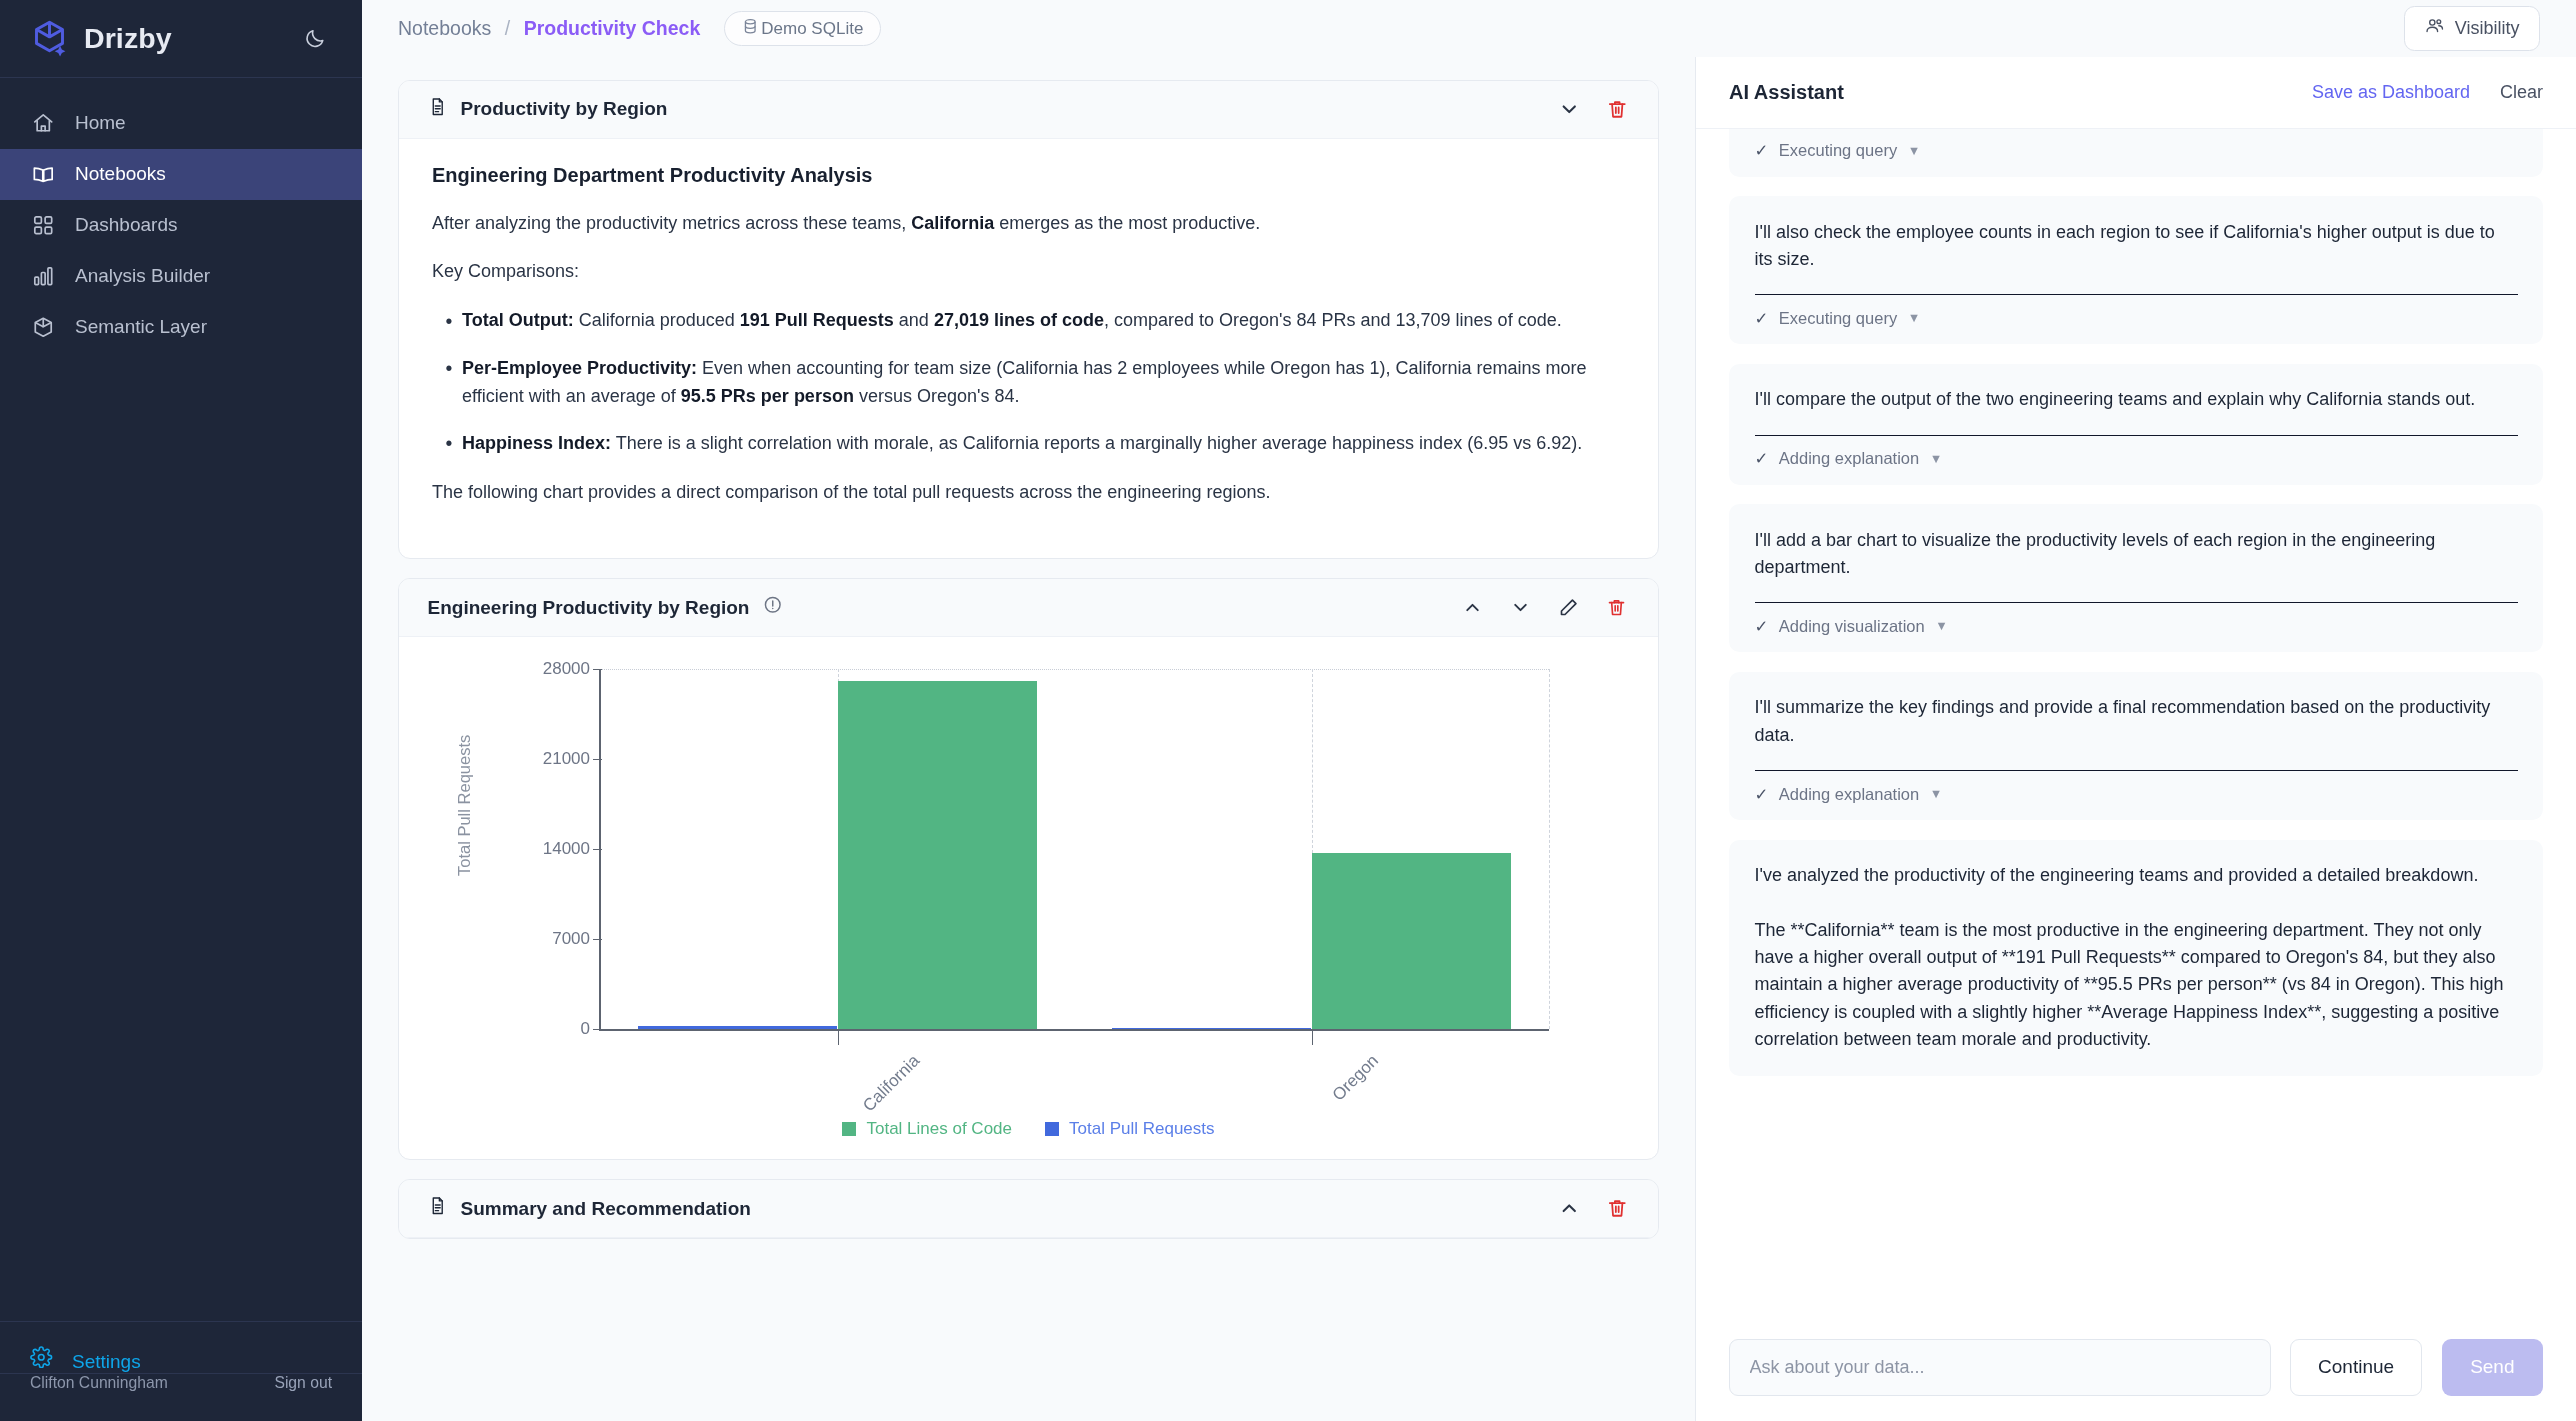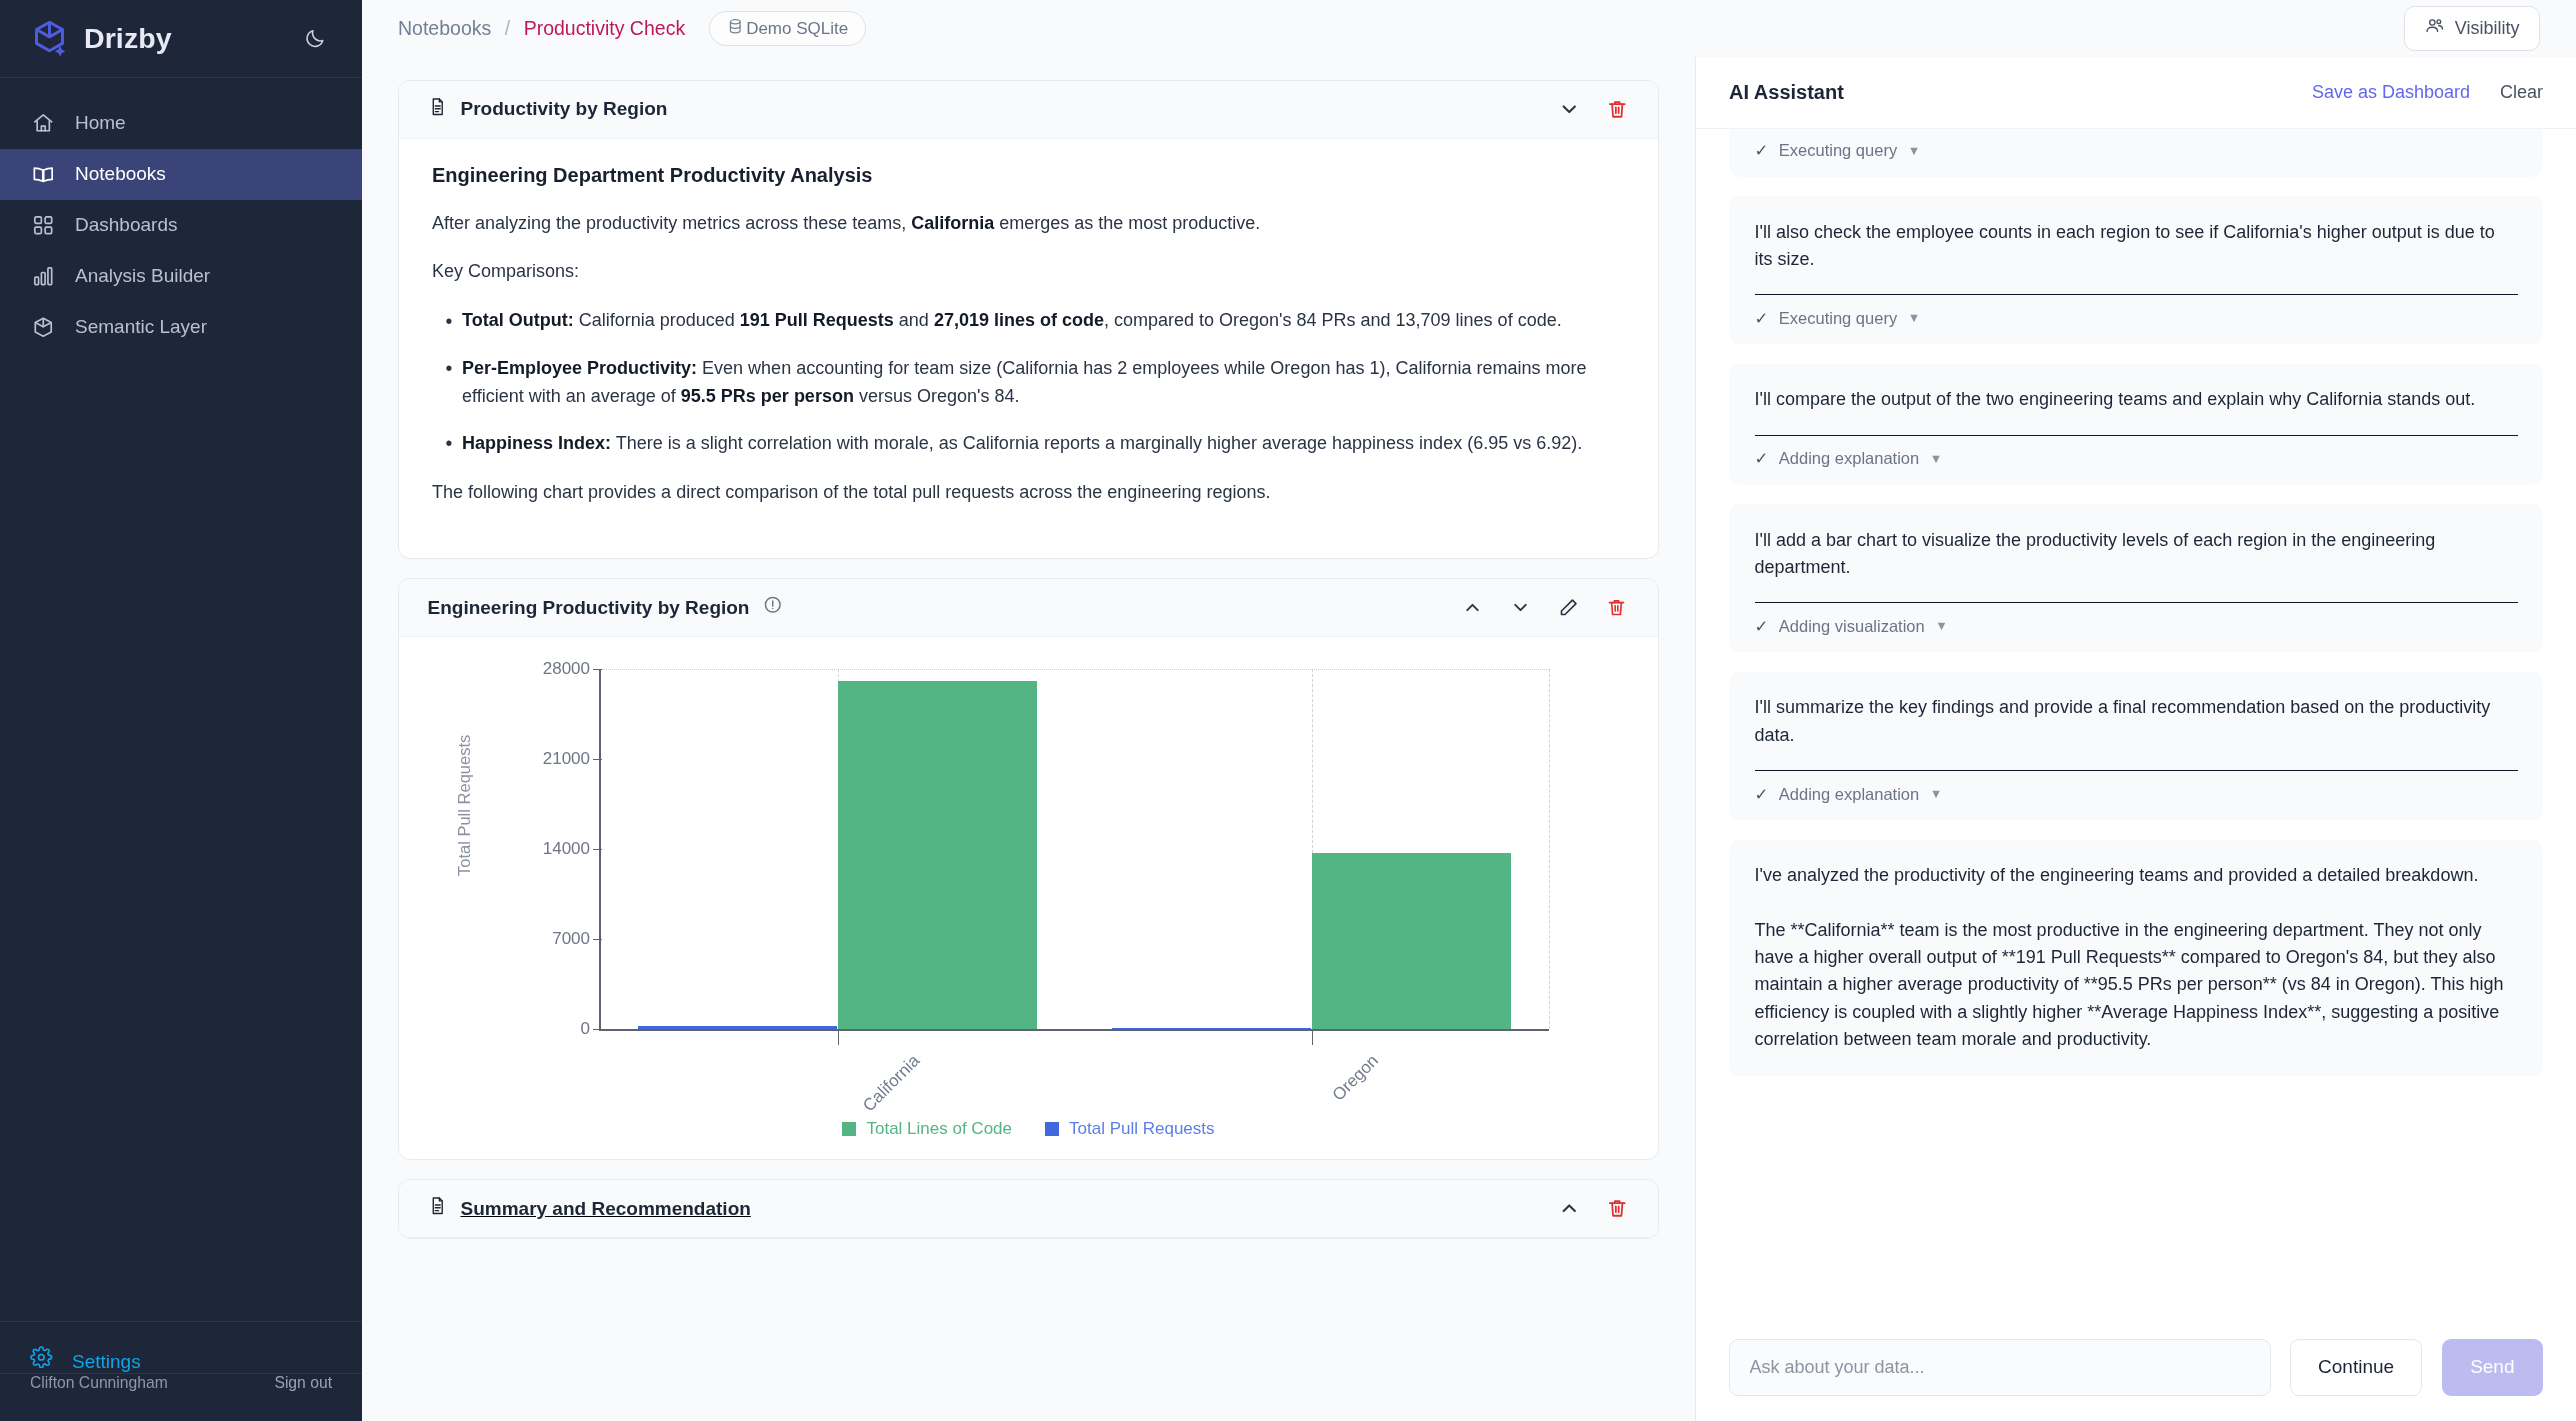--- a/index.html
+++ b/index.html
@@ -54,21 +54,21 @@
   .main { flex: 1; height: 1421px; display:flex; flex-direction: column; background:#f8fafc; min-width:0;}
   .topbar {
     height: 57px; flex-shrink: 0;
     display:flex; align-items:center; justify-content: space-between;
     padding: 0 36px;
     background: #f8fafc;
   }
   .crumbs { display:flex; align-items:center; gap: 13.5px; font-size: 19.5px; }
   .crumb-link { color:#737f96; cursor:pointer;}
   .crumb-sep { color:#aab3c3; }
-  .crumb-current { color:#be185d; font-weight: normal; }
+  .crumb-current { color:#8b5cf6; font-weight: bold; }
   .db-chip {
     display:flex; align-items:center; gap:3px;
     border:0.7px solid #dde2ea; border-radius: 748px;
     padding: 6px 16.5px; margin-left: 10.5px;
     color:#6b7689; font-size: 17px; background:#fdfdfe; cursor:pointer;
   }
   .vis-btn {
     display:flex; align-items:center; gap:10.5px;
     border:0.7px solid #dde2ea; border-radius: 10.5px;
     background:#ffffff; padding: 9px 19.5px;
@@ -197,21 +197,21 @@
   .btn-continue {
     height: 57px; border:0.7px solid #e2e7ee; border-radius:9px; background:#ffffff;
     padding: 0 27px; font-size:19px; color:#1d2636; cursor:pointer;
     font-family:"Liberation Sans", sans-serif;
   }
   .btn-send {
     height: 57px; border:none; border-radius:9px; background:#bcbcf0;
     padding: 0 28.5px; font-size:19px; color:#ffffff; cursor:pointer;
     font-family:"Liberation Sans", sans-serif;
   }
-  .cell-clipped { margin-bottom:12px;text-decoration:underline; }
+  .cell-clipped { margin-bottom:12px; }
 </style>
 </head>
 <body>
 
 <div class="app">
 
   <aside class="sidebar">
     <div class="brand">
       <span class="brand-logo">
         <svg width="39" height="39" viewBox="0 0 24 24" fill="none" stroke="#4f5ce0" stroke-width="1.8" stroke-linejoin="round">

